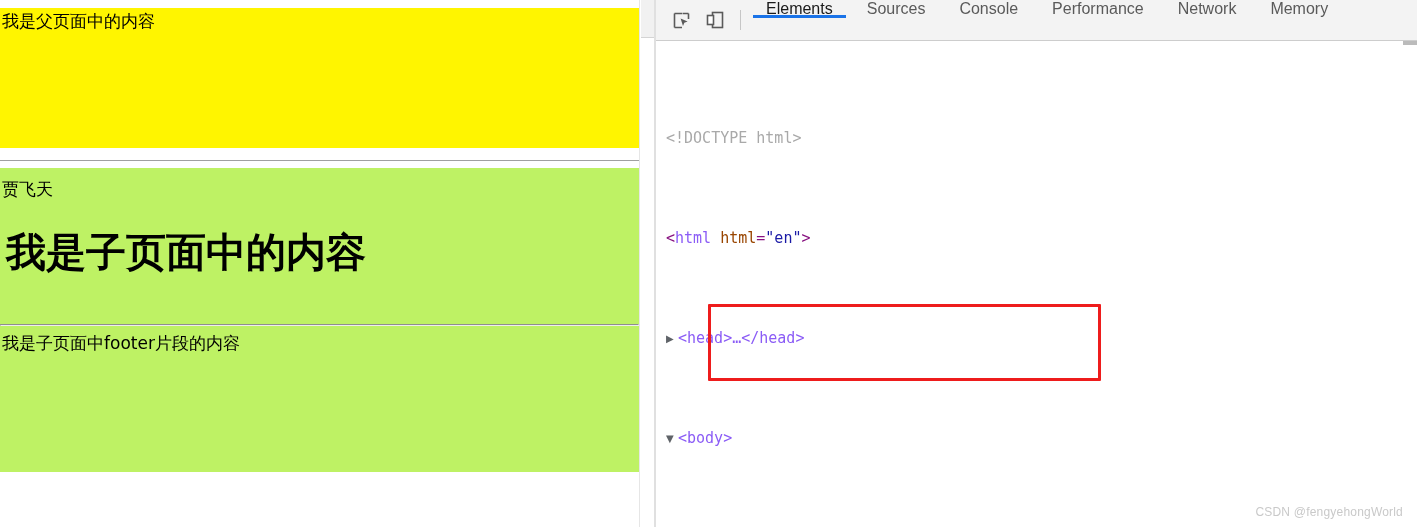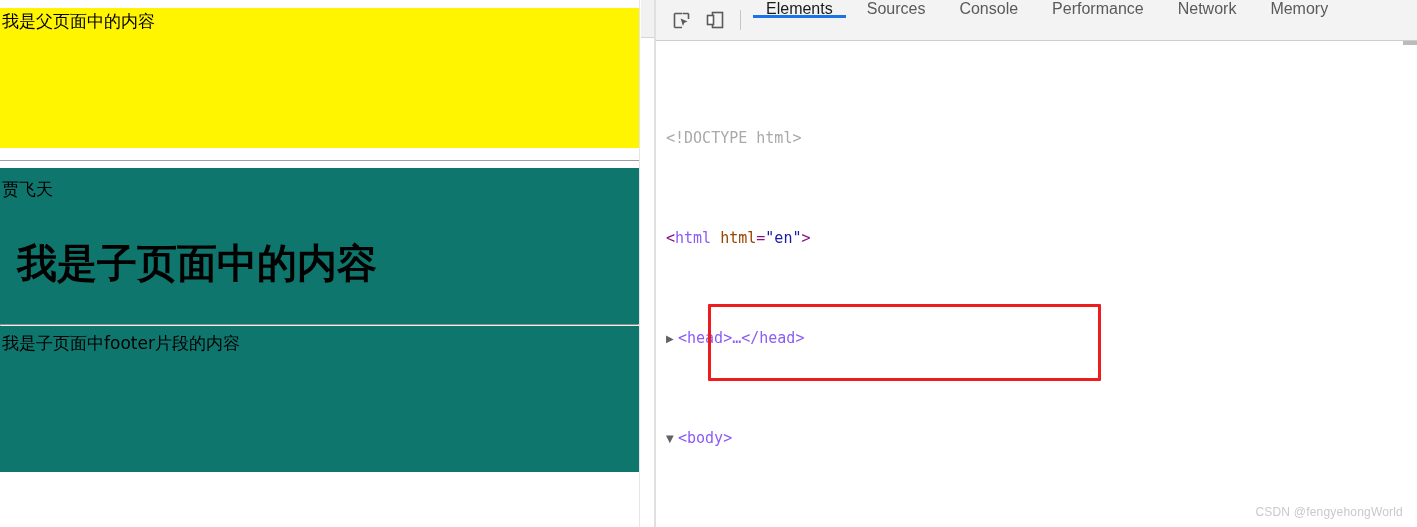--- a/index.html
+++ b/index.html
@@ -63,38 +63,38 @@
     margin: 0;
   }
   .hr-1 { top: 160px; }
 
   .pink-block {
     position: absolute;
     left: 0;
     top: 168px;
     width: 639px;
     height: 304px;
-    background: #0f766e;
+    background: #bef264;
   }
 
   .pink-name {
     position: absolute;
     left: 2px;
     top: 10px;
     font-size: 17px;
     line-height: 22px;
     color: #000000;
     font-family: "DejaVu Sans", "Liberation Sans", sans-serif;
   }
 
   .pink-heading {
     position: absolute;
     left: 2px;
     top: 56px;
-    margin: 15px;
+    margin: 4px;
     font-size: 40px;
     line-height: 48px;
     font-weight: 700;
     color: #000000;
     letter-spacing: 0px;
     font-family: "DejaVu Sans", "Liberation Sans", sans-serif;
   }
 
   .hr-2 {
     position: absolute;

